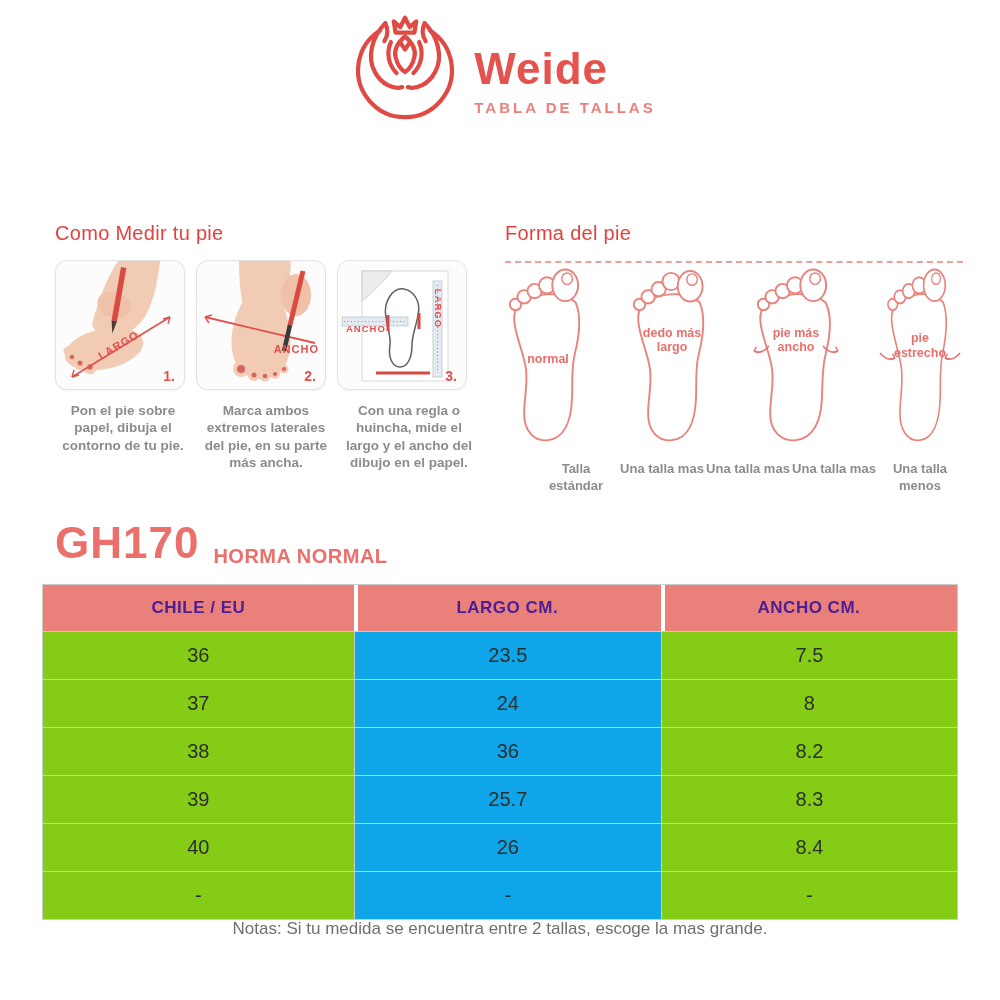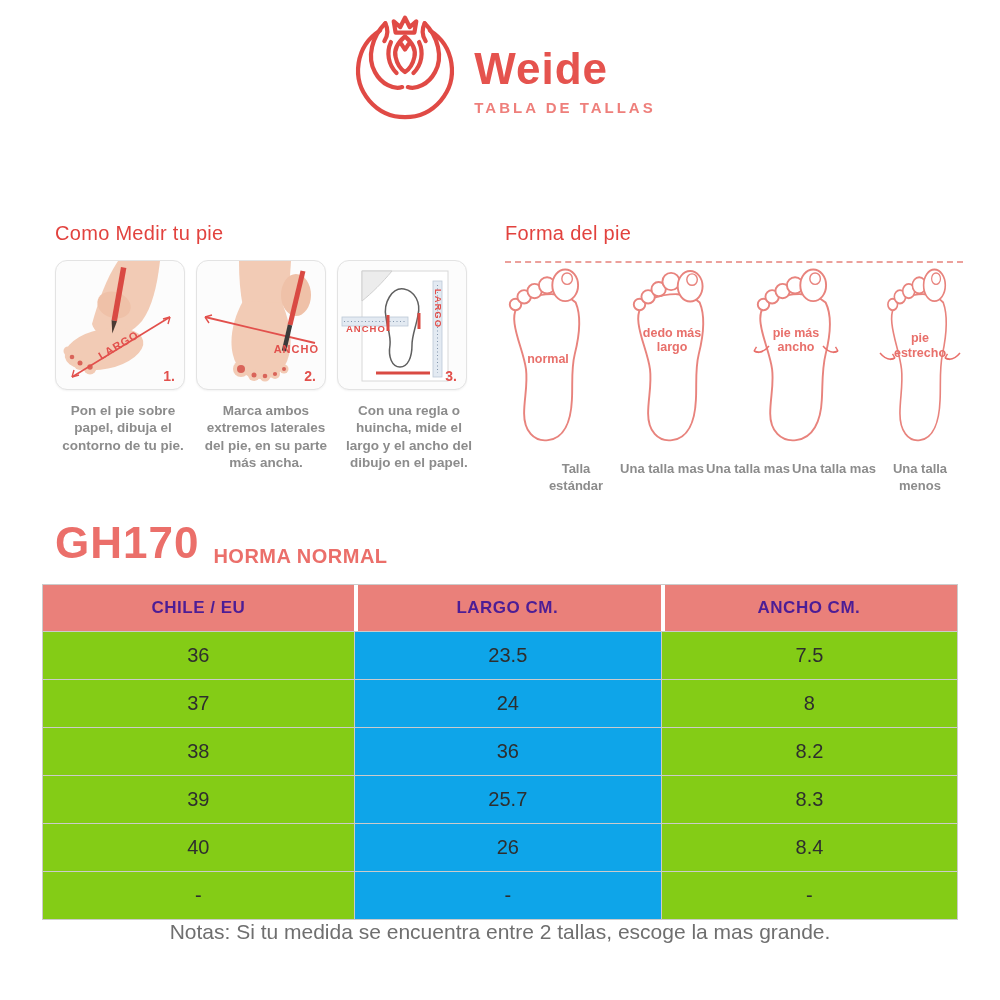--- a/index.html
+++ b/index.html
@@ -115,21 +115,21 @@
     height: 45px; text-align: center;
     font-size: 20px; color: #2E2E2E;
     border-top: 1px solid #CBCBCB; background: #84cc16;
   }
   table.size-table td:not(:first-child) { border-left: 1px solid #CBCBCB; }
   table.size-table td.pink { background: #0ea5e9; }
 
   
   .notes {
     position: absolute; top: 916px; left: 0; width: 100%;
-    text-align: center; color: #6F6F6F; font-size: 21px; line-height: 1.5;
+    text-align: center; color: #6F6F6F; font-size: 17px; line-height: 1.5;
   }
 </style>
 </head>
 <body>
 
 <div class="page">
 
   <div class="logo-row">
     <svg class="logo-icon" width="122" height="108" viewBox="0 0 130 115">
       <g fill="none" stroke="#E04A45" stroke-width="4.5" stroke-linecap="round" stroke-linejoin="round">

